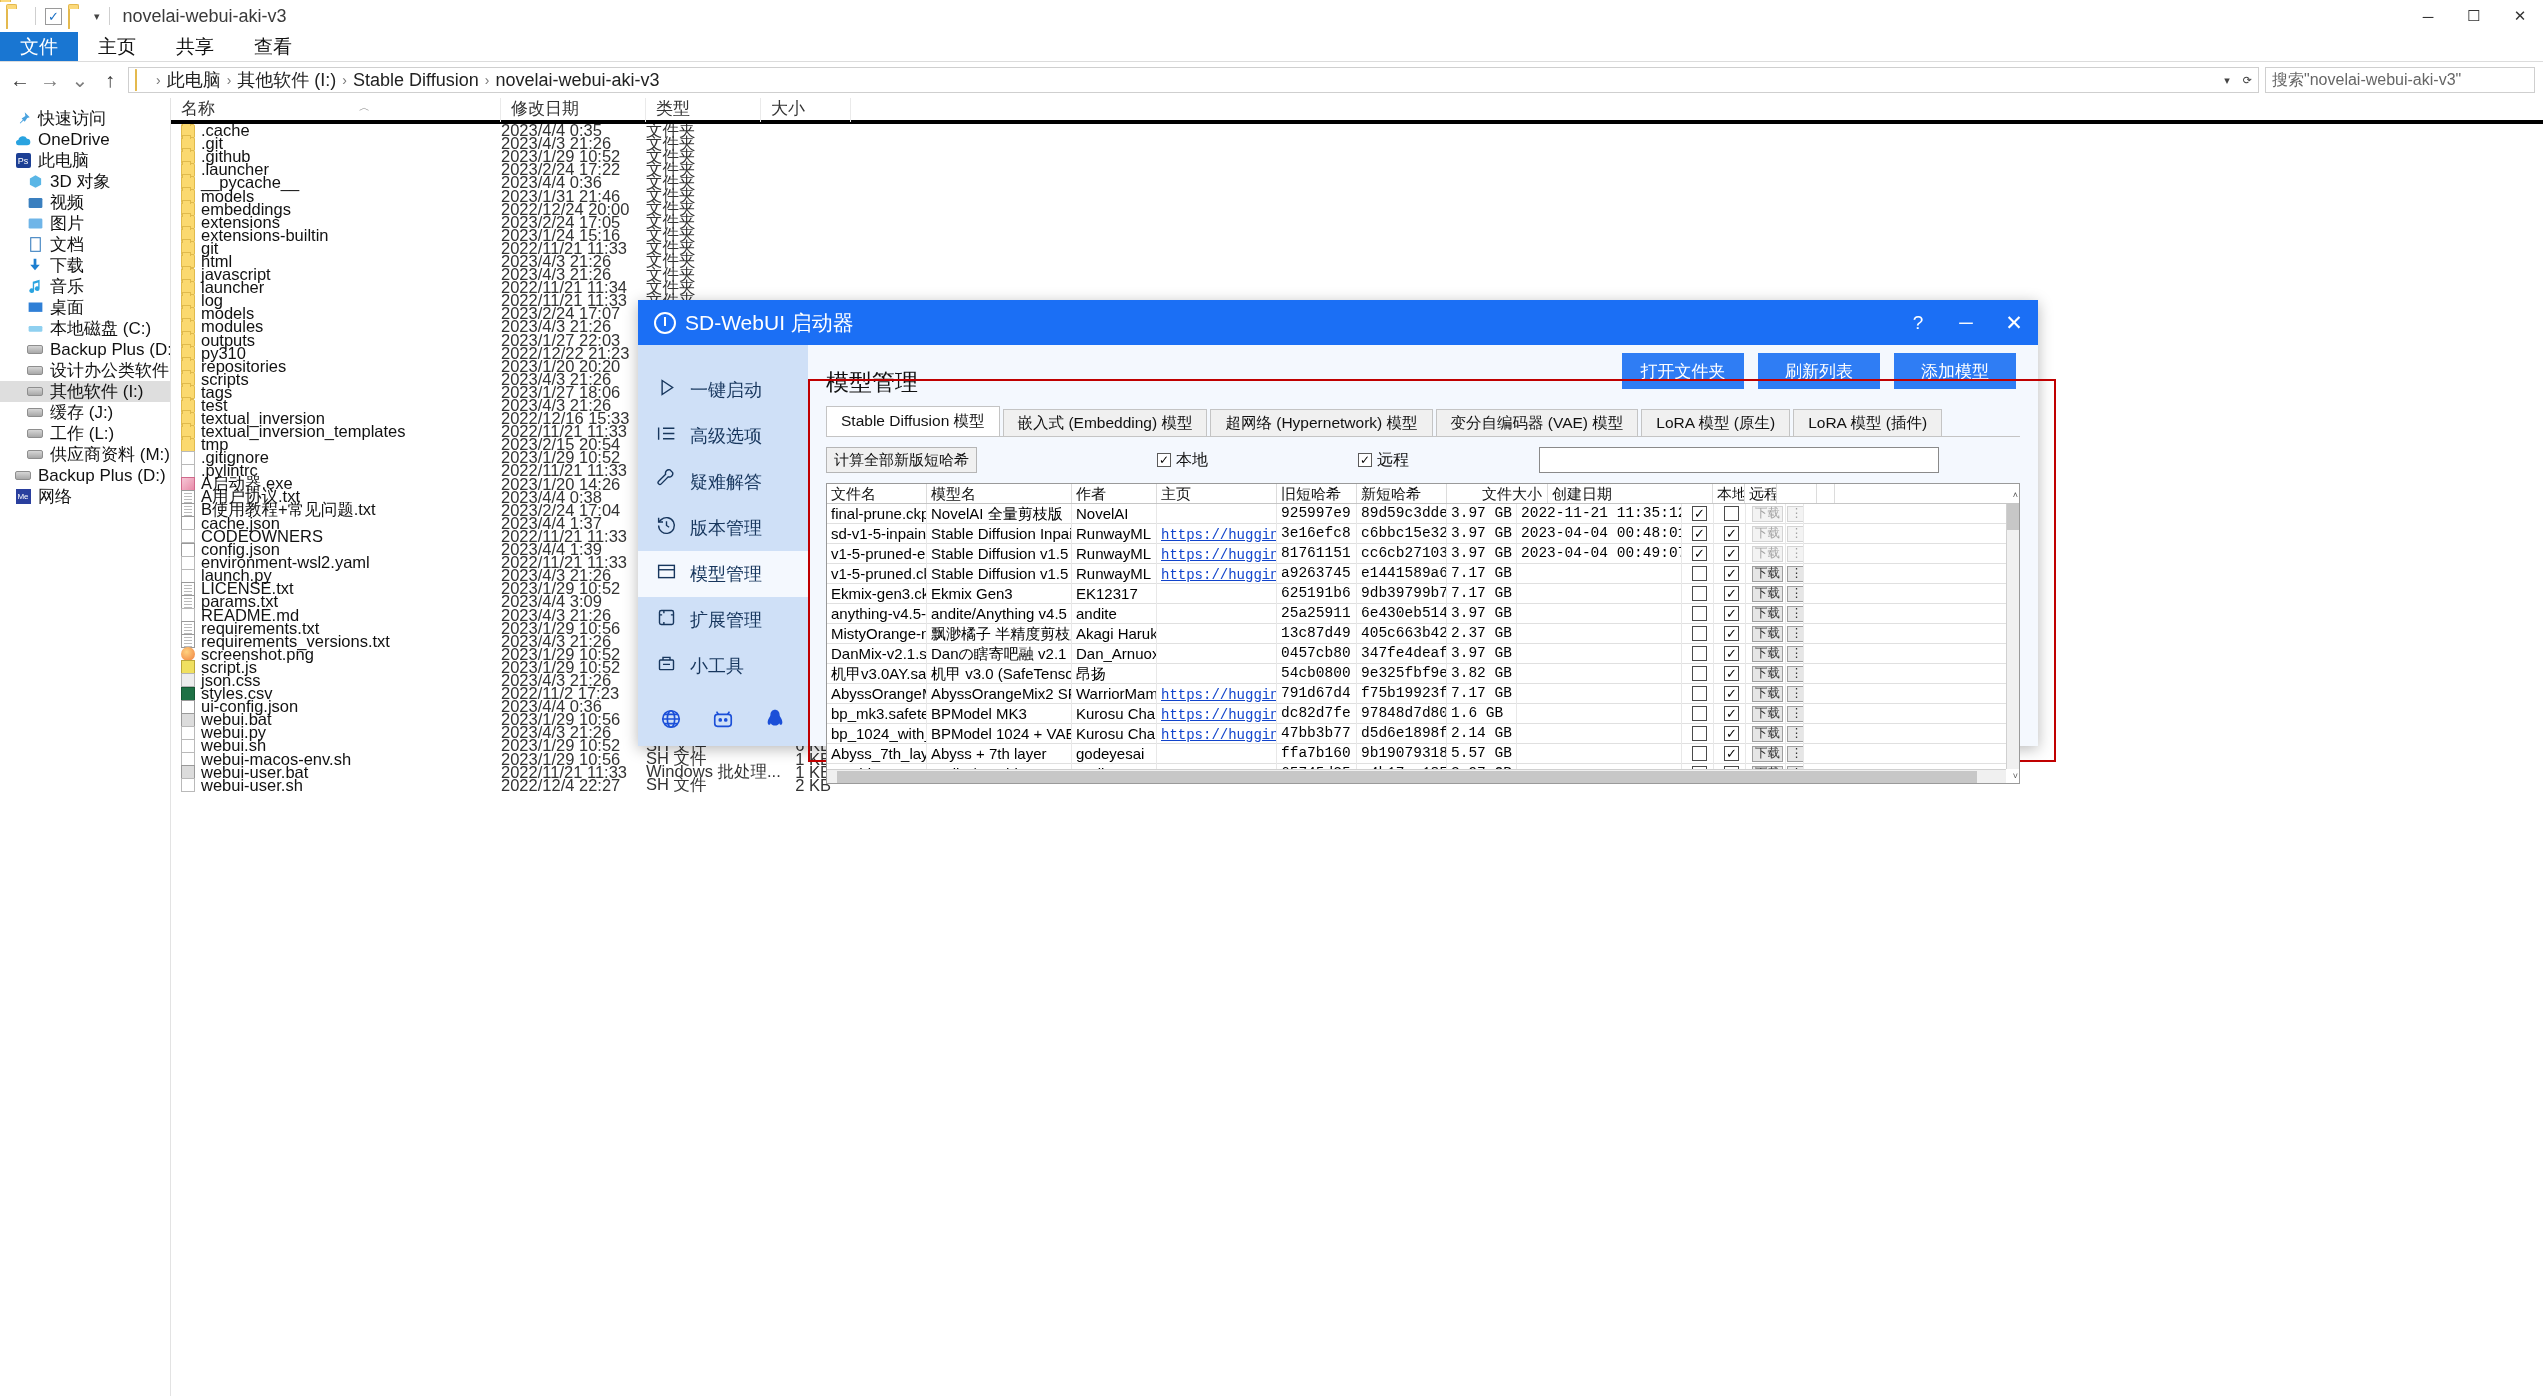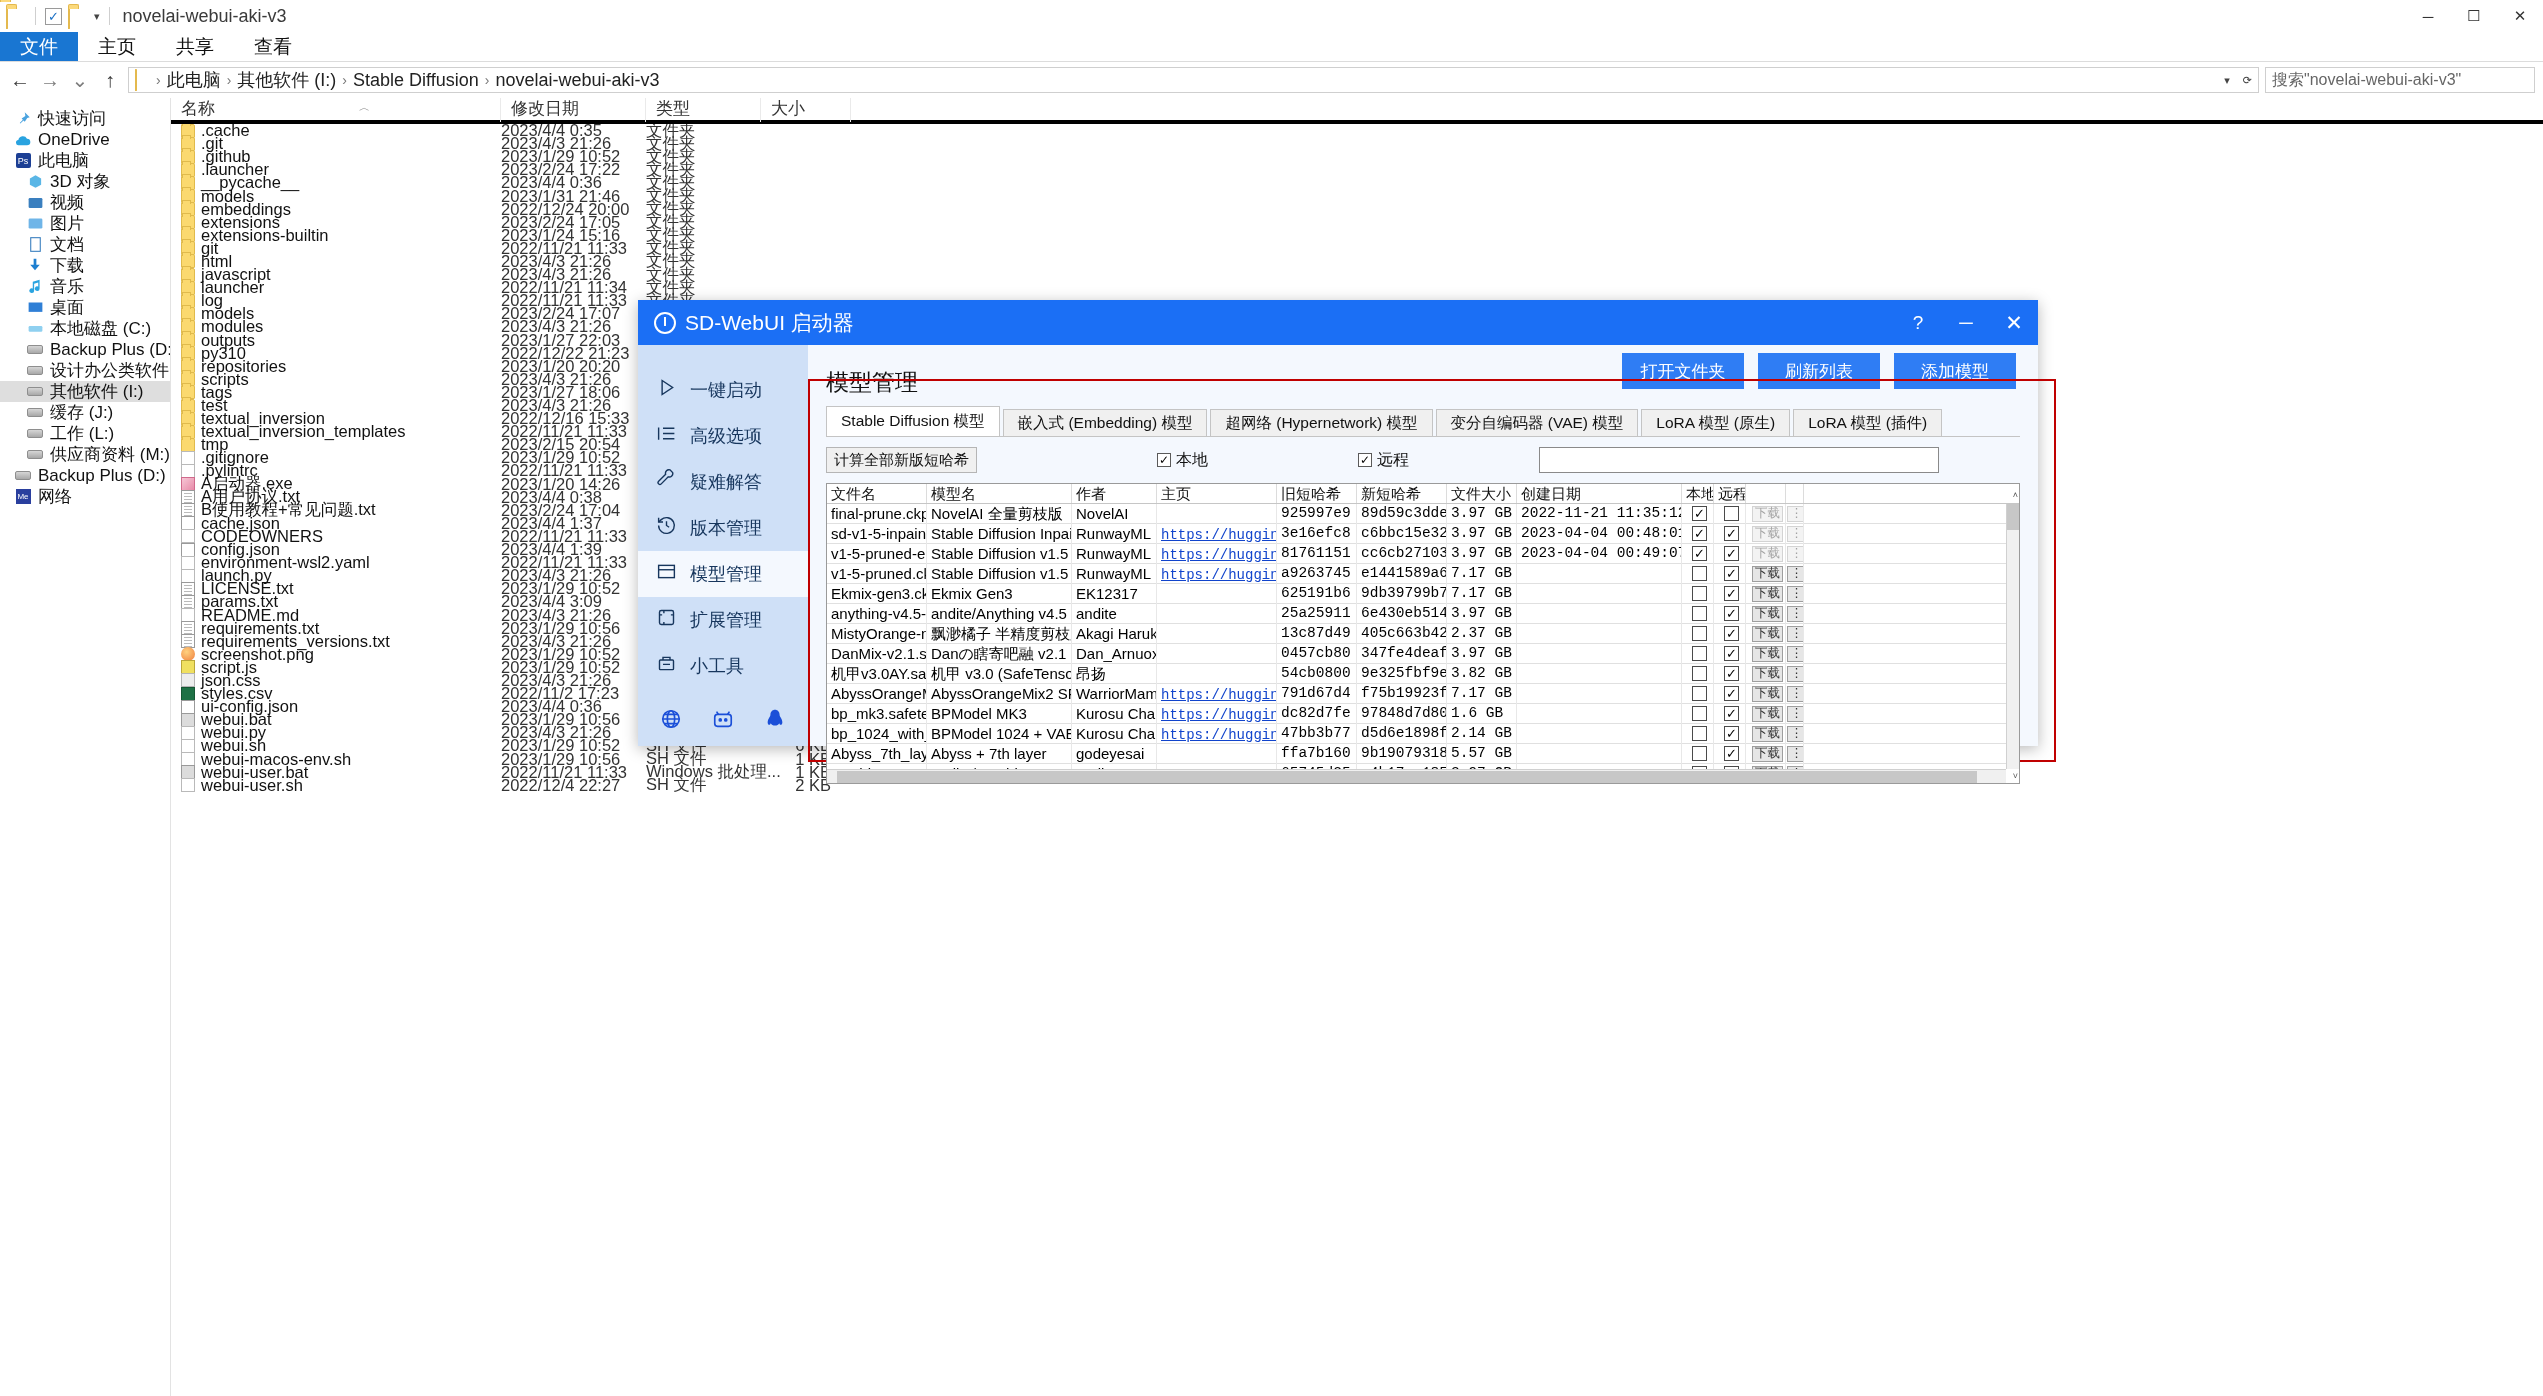--- a/index.html
+++ b/index.html
@@ -902,21 +902,21 @@
       </div>
 
       <div class="grid">
         <div class="ghdr" id="ghdr">
             <div style="width: 100px;">文件名</div>
             <div style="width: 145px;">模型名</div>
             <div style="width: 85px;">作者</div>
             <div style="width: 120px;">主页</div>
             <div style="width: 80px;">旧短哈希</div>
             <div style="width: 90px;">新短哈希</div>
-            <div style="width: 70px;">文件大小</div>
+            <div style="width: 70px; margin-left: 31px;">文件大小</div>
             <div style="width: 165px;">创建日期</div>
             <div style="width: 32px;">本地</div>
             <div style="width: 32px;">远程</div>
             <div style="width: 40px;"></div>
             <div style="width: 18px;"></div>
           </div>
         <div id="gbody">
             <div class="grow">
               <div style="width:100px">final-prune.ckpt</div>
               <div style="width:145px">NovelAI 全量剪枝版</div>

